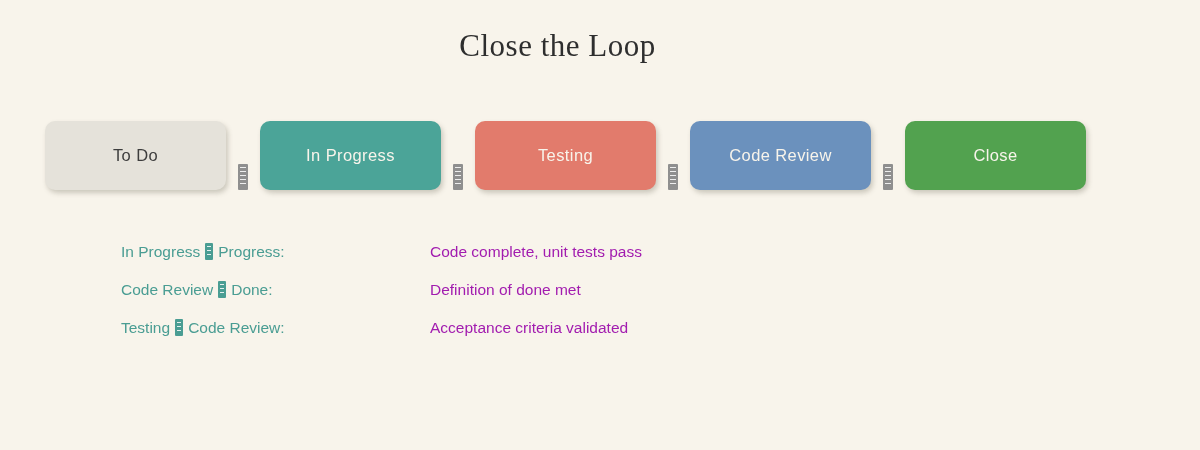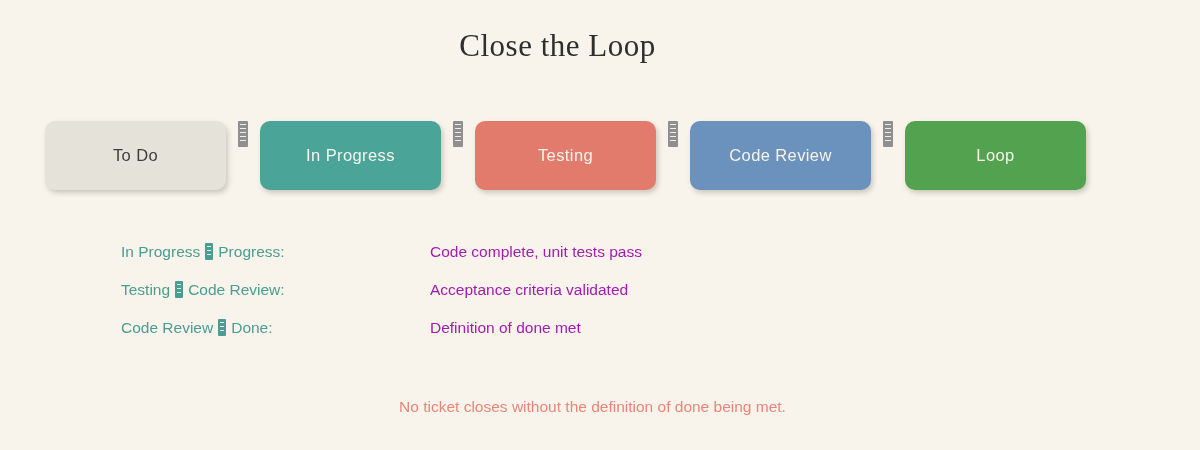--- a/index.html
+++ b/index.html
@@ -27,21 +27,21 @@
     color: #2e2e2e;
     letter-spacing: 0.5px;
   }
 
   
   .pipeline {
     position: absolute;
     left: 45px;
     top: 121px;
     display: flex;
-    align-items: flex-start;
+    align-items: flex-end;
   }
   .stage-box {
     width: 181px;
     height: 69px;
     border-radius: 10px;
     display: flex;
     align-items: center;
     justify-content: center;
     font-size: 16.5px;
     letter-spacing: 0.4px;
@@ -127,37 +127,36 @@
       <span class="tofu tofu-large"></span>
     </div>
     <div class="stage-box" style="background: rgb(226, 123, 108); color: rgb(248, 244, 235);">Testing</div>
     <div class="stage-gap">
       <span class="tofu tofu-large"></span>
     </div>
     <div class="stage-box" style="background: rgb(107, 145, 189); color: rgb(248, 244, 235);">Code Review</div>
     <div class="stage-gap">
       <span class="tofu tofu-large"></span>
     </div>
-    <div class="stage-box" style="background: rgb(82, 162, 79); color: rgb(248, 244, 235);">Loop</div>
+    <div class="stage-box" style="background: rgb(82, 162, 79); color: rgb(248, 244, 235);">Close</div>
   </div>
 
   <div class="transitions">
 
     <div class="transition-row">
       <span class="transition-label"><span>In Progress</span><span class="tofu tofu-small"></span><span>Progress:</span></span>
       <span class="transition-criteria">Code complete, unit tests pass</span>
     </div>
 
     <div class="transition-row">
+      <span class="transition-label"><span>Code Review</span><span class="tofu tofu-small"></span><span>Done:</span></span>
+      <span class="transition-criteria">Definition of done met</span>
+    </div>
+
+    <div class="transition-row">
       <span class="transition-label"><span>Testing</span><span class="tofu tofu-small"></span><span>Code Review:</span></span>
       <span class="transition-criteria">Acceptance criteria validated</span>
     </div>
 
-    <div class="transition-row">
-      <span class="transition-label"><span>Code Review</span><span class="tofu tofu-small"></span><span>Done:</span></span>
-      <span class="transition-criteria">Definition of done met</span>
-    </div>
-
   </div>
 
-  <div class="footer-note" style="color: rgb(233, 133, 121);">No ticket closes without the definition of done being met.</div>
 
 </div>
 
 </body></html>

